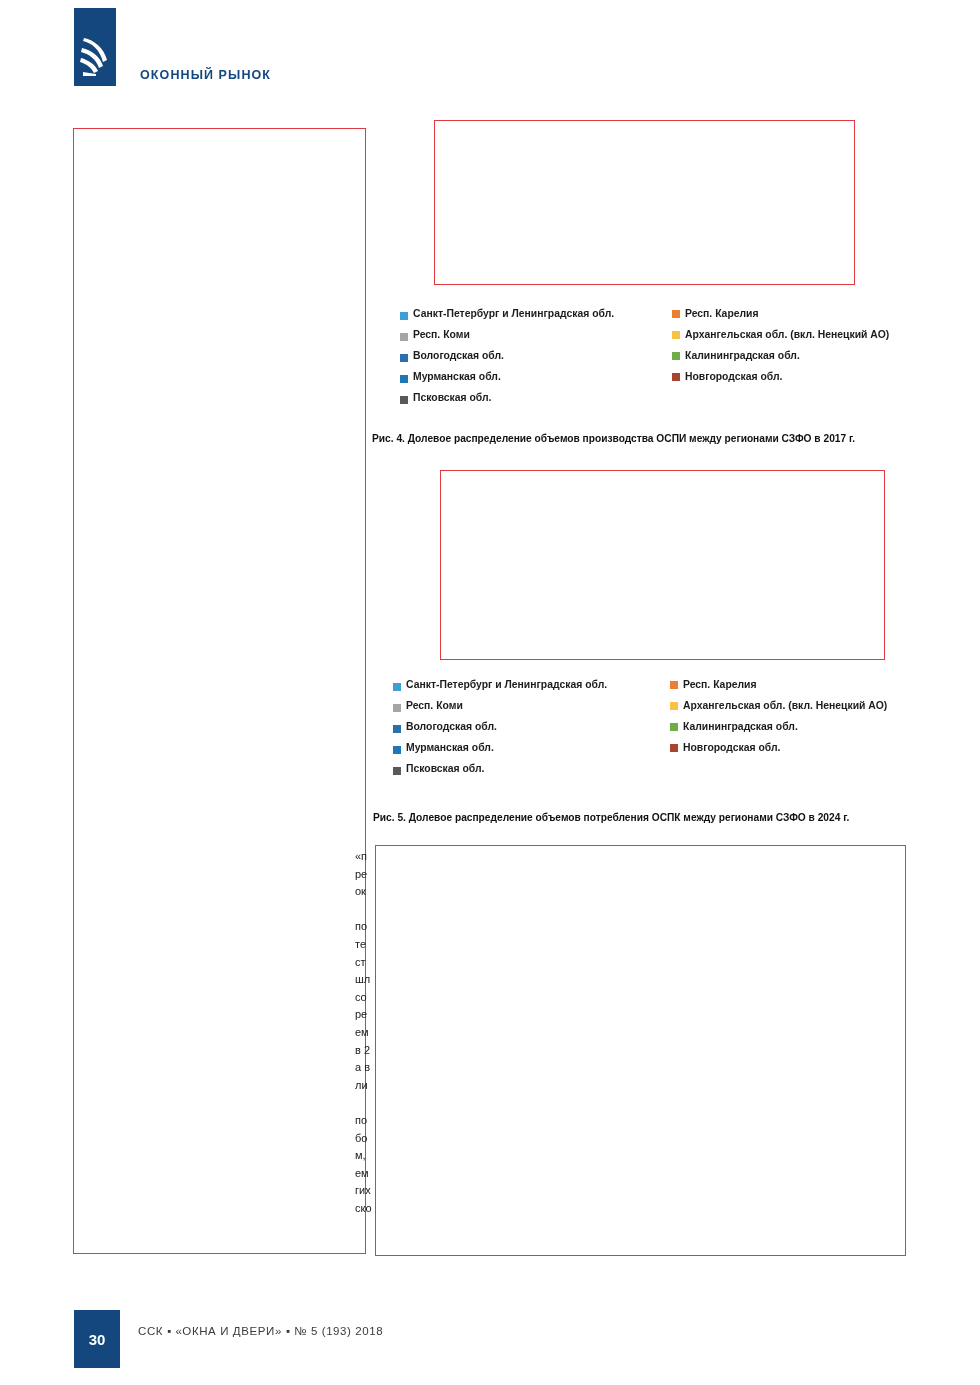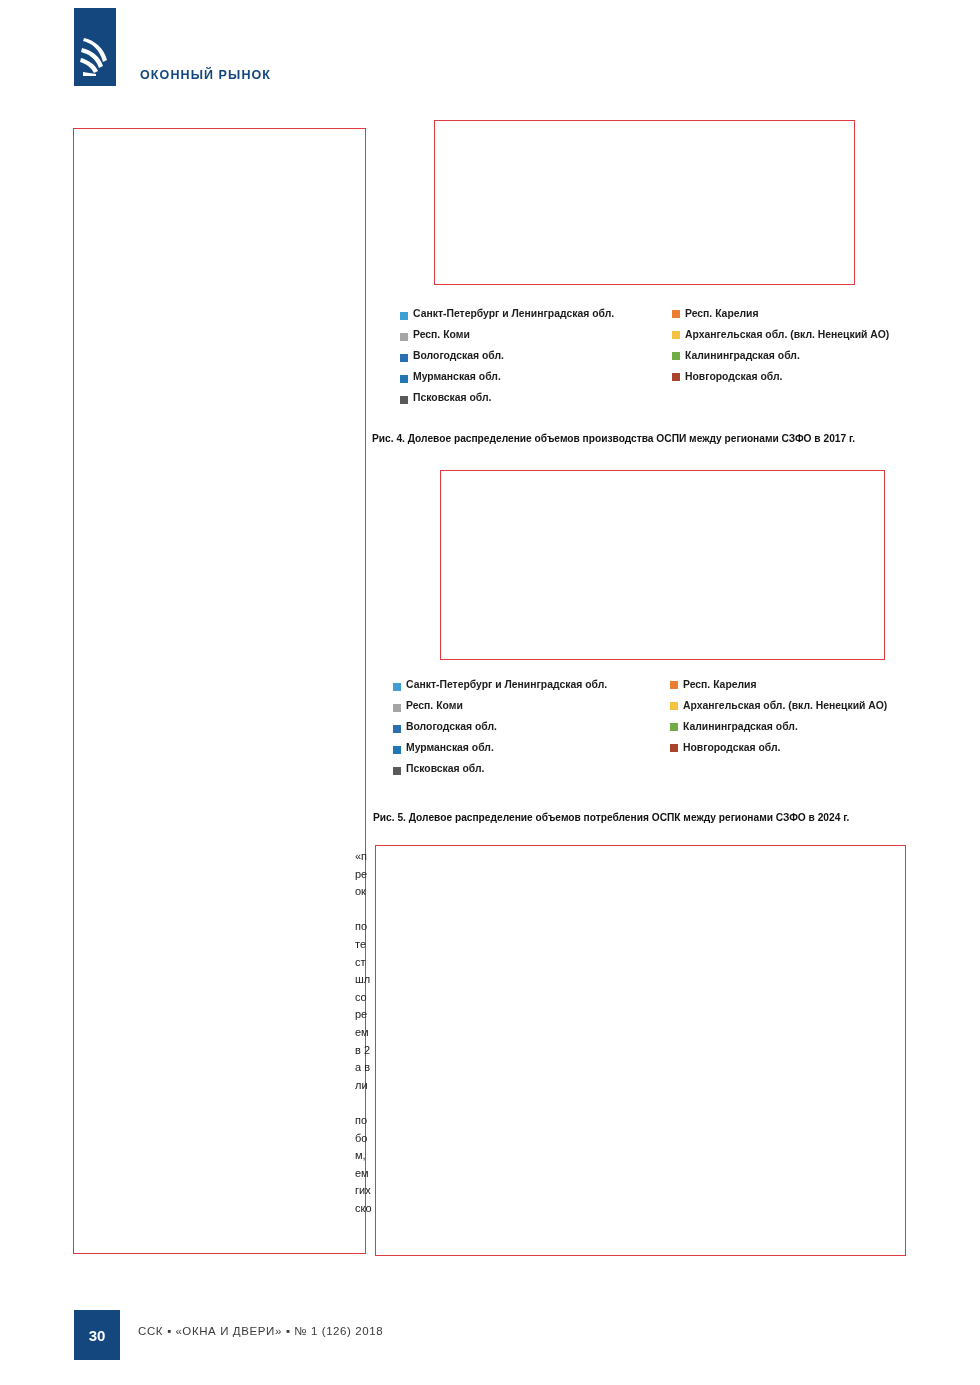--- a/index.html
+++ b/index.html
@@ -133,21 +133,21 @@
   }
   #caption-4 { left: 372px; top: 433px; }
   #caption-5 { left: 373px; top: 812px; }
 
   
   #footer-page-badge {
     position: absolute;
     left: 74px;
     top: 1310px;
     width: 46px;
-    height: 50px;
+    height: 58px;
     background: #14477d;
     color: #ffffff;
     font-size: 15px;
     font-weight: bold;
     display: flex;
     align-items: center;
     justify-content: center;
   }
   #footer-text {
     position: absolute;
@@ -321,15 +321,15 @@
 )
 -
 
 
 -
 -</div>
 
   <div class="redbox" id="bottom-frame"></div>
 
   <div id="footer-page-badge">30</div>
-  <div id="footer-text">ССК ▪ «ОКНА И ДВЕРИ» ▪ № 1 (126) 2018</div>
+  <div id="footer-text">ССК ▪ «ОКНА И ДВЕРИ» ▪ № 5 (193) 2018</div>
 
 </div>
 
 </body></html>

